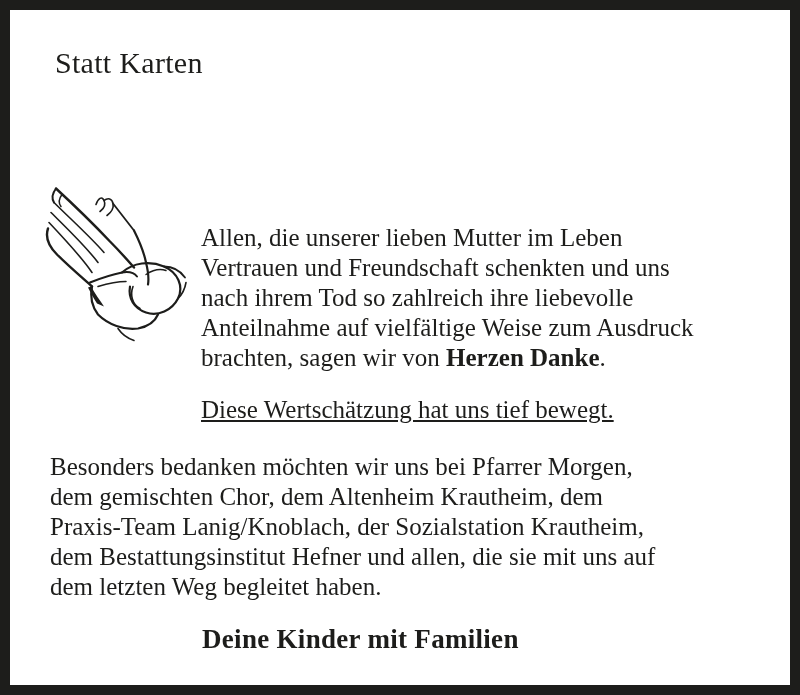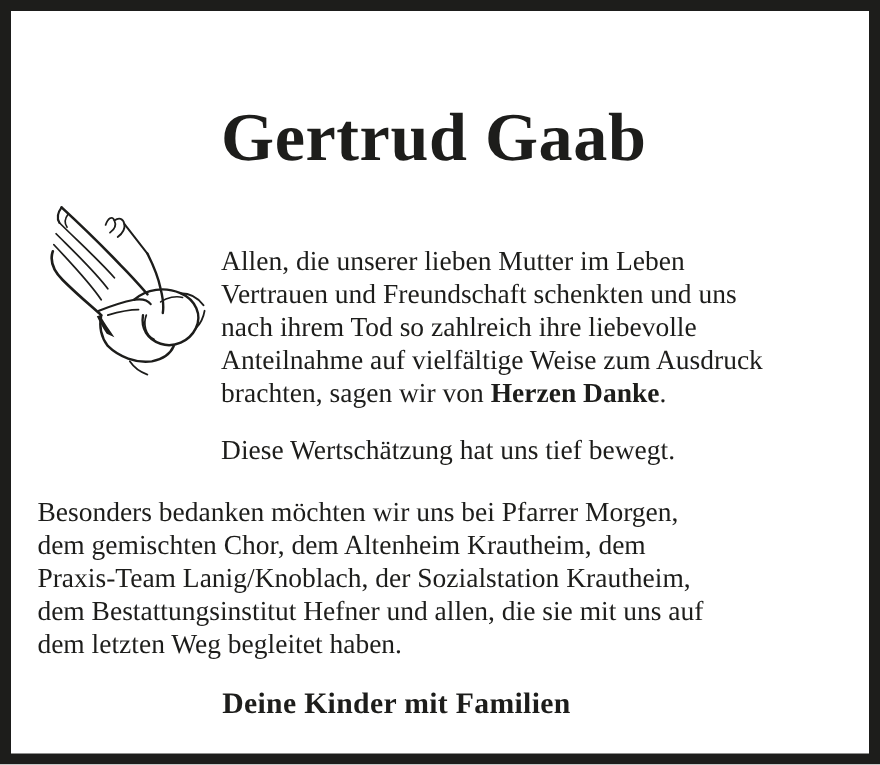--- a/index.html
+++ b/index.html
@@ -53,43 +53,45 @@
     position: absolute;
     left: 191px;
     top: 213px;
     width: 600px;
   }
   .appreciation {
     position: absolute;
     left: 191px;
     top: 385px;
     width: 600px;
+    text-decoration: underline;
   }
   .special-thanks {
     position: absolute;
-    left: 24px;
+    left: 40px;
     top: 442px;
     width: 750px;
   }
   .signature {
     position: absolute;
     left: 192px;
     top: 614px;
     font-size: 27px;
     font-weight: bold;
     letter-spacing: 0.3px;
     text-align: center;
   }
   .bold-inline { font-weight: bold; margin-top: 12px; }
 </style>
 </head>
 <body>
 
 <div class="notice">
 
+  <div class="kicker">Statt Karten</div>
 
   <svg class="hands" viewBox="0 0 150 170" xmlns="http://www.w3.org/2000/svg" fill="none" stroke="#1d1d1b" stroke-linecap="round" stroke-linejoin="round">
 
     <path d="M18,14 C15,18 13,23 16,28" stroke-width="2"></path>
     <path d="M24,20 C21,24 20,28 23,32" stroke-width="1.5"></path>
 
     <path d="M18,14 C31,26 55,49 72,67 C81,76 89,85 96,93" stroke-width="2.4"></path>
 
     <path d="M16,28 C32,44 52,62 66,78" stroke-width="1.6"></path>
     <path d="M13,38 C30,55 48,72 60,88" stroke-width="1.6"></path>
@@ -113,21 +115,20 @@
     <path d="M140,124 C144,120 147,114 148,108" stroke-width="1.6"></path>
 
     <path d="M54,112 C52,122 54,132 60,140 C70,150 86,156 100,154 C110,152 117,147 120,140" stroke-width="2.2"></path>
 
     <path d="M95,112 C92,120 94,130 102,134" stroke-width="1.6"></path>
     <path d="M108,100 C114,96 122,94 128,96" stroke-width="1.4"></path>
 
     <path d="M80,154 C84,160 90,164 96,166" stroke-width="1.6"></path>
   </svg>
 
-  <div class="name">Gertrud Gaab</div>
 
 
   <div class="para thanks"><span>Allen, die unserer lieben Mutter im Leben
 Vertrauen und Freundschaft schenkten und uns
 nach ihrem Tod so zahlreich ihre liebevolle
 Anteilnahme auf vielfältige Weise zum Ausdruck
 brachten, sagen wir von </span><span class="bold-inline">Herzen Danke</span><span>.</span></div>
 
   <div class="para appreciation">Diese Wertschätzung hat uns tief bewegt.</div>
 

